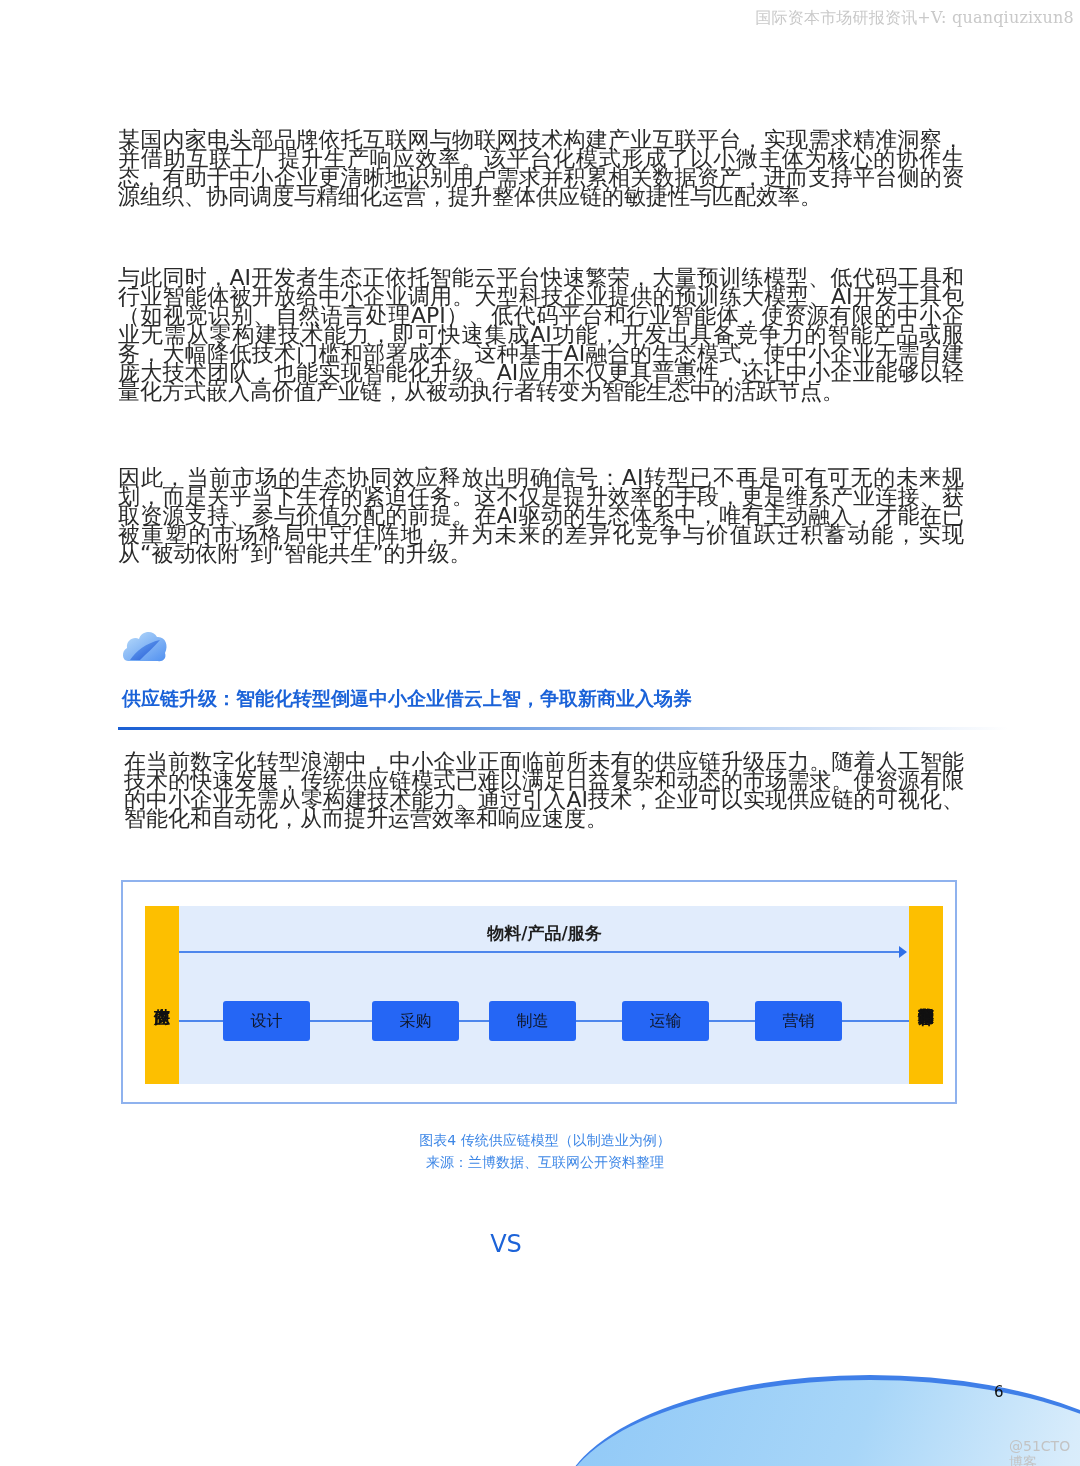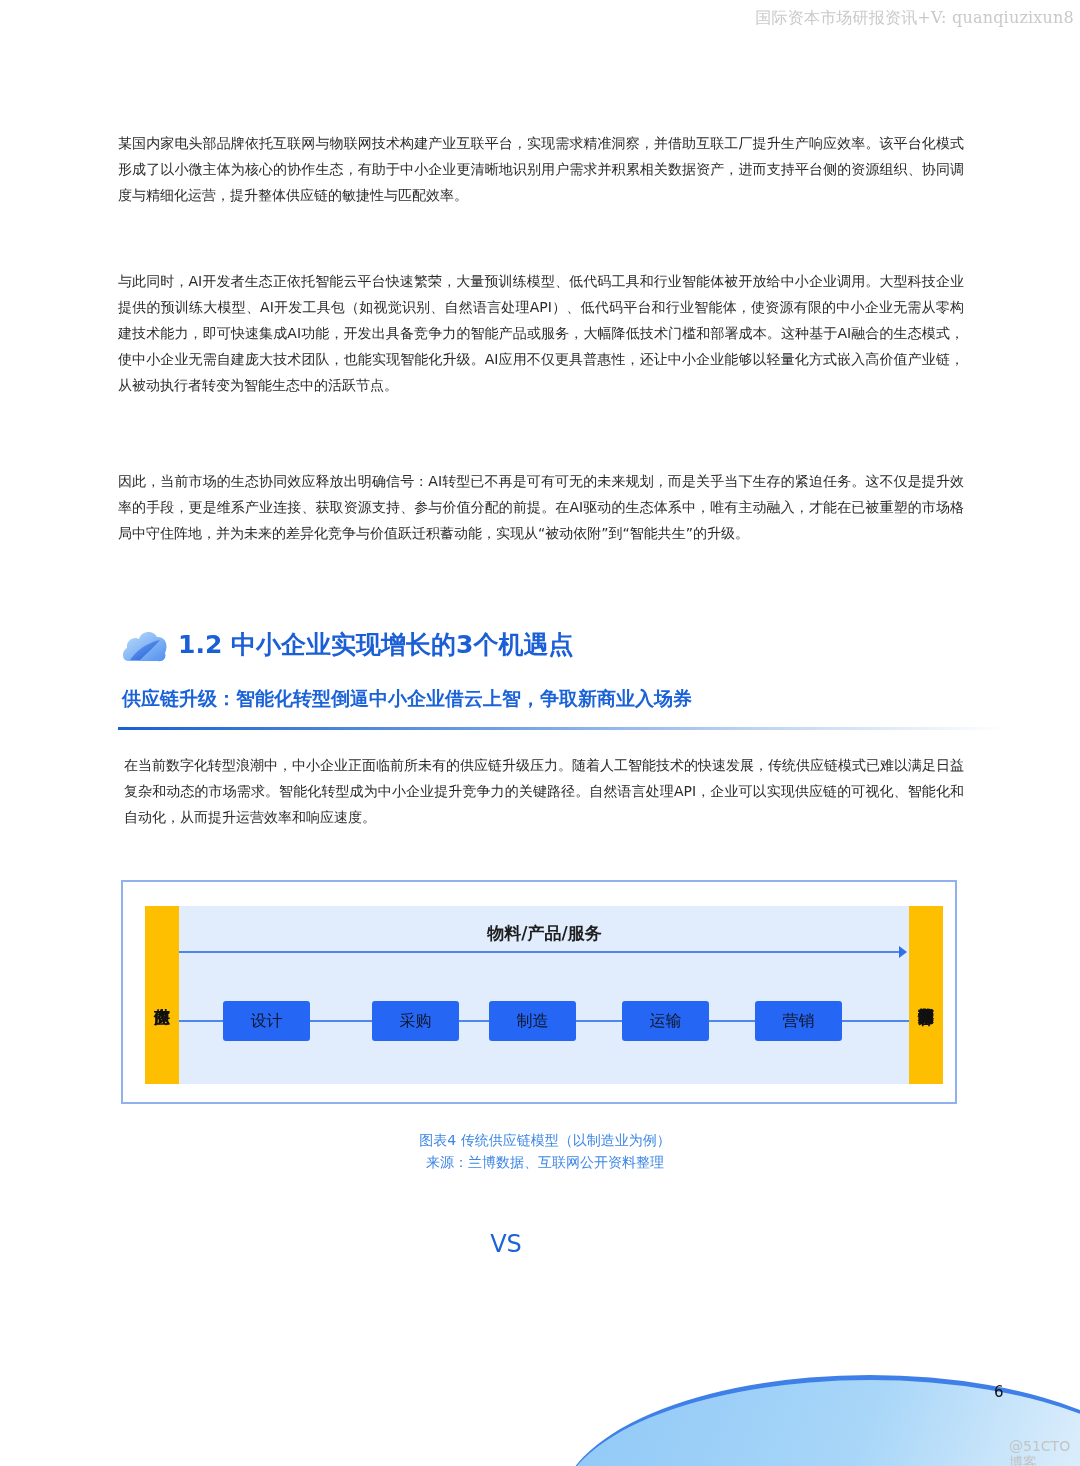--- a/index.html
+++ b/index.html
@@ -9,21 +9,21 @@
       font-family: "DejaVu Sans", "Liberation Sans", sans-serif;
       color: #222222;
     }
     .watermark-top {
       position: absolute; top: 8px; right: 6px;
       font-family: "DejaVu Serif", "Liberation Serif", serif;
       font-size: 16px; color: #c9c9c9; letter-spacing: 0.2px;
     }
     .para {
       position: absolute; left: 118px; width: 846px;
-      font-size: 14px; line-height: 26px; margin: 0; color: #2a2a2a;
+      font-size: 22px; line-height: 19px; margin: 0; color: #2a2a2a;
       text-align: justify;
     }
     #p1 { top: 130px; }
     #p2 { top: 268px; }
     #p3 { top: 468px; }
     .section-title {
       position: absolute; left: 120px; top: 622px; height: 44px;
       display: flex; align-items: center;
     }
     .cloud-icon { width: 50px; height: 42px; margin-right: 8px; }
@@ -126,27 +126,26 @@
         <stop offset="1" stop-color="#4f8ff0"></stop>
       </linearGradient>
       <linearGradient id="cg2" x1="0" y1="0" x2="1" y2="1">
         <stop offset="0" stop-color="#6aa8f5"></stop>
         <stop offset="1" stop-color="#1c4fd0"></stop>
       </linearGradient>
     </defs>
     <path d="M8 38 C2 38 1 28 7 25 C6 17 14 13 19 16 C21 8 33 6 37 14 C45 13 49 22 45 30 C47 36 42 39 38 38 Z" fill="url(#cg1)"></path>
     <path d="M10 37 C16 28 26 20 40 17 C34 24 26 31 20 37 Z" fill="url(#cg2)" opacity="0.9"></path>
   </svg>
-  <span class="section-title-text">1.2 中小企业实现增长的3个机遇点</span>
 </div>
 
 <div class="subtitle">供应链升级：智能化转型倒逼中小企业借云上智，争取新商业入场券</div>
 <div class="subtitle-rule"></div>
 
-<p class="para" id="p4">在当前数字化转型浪潮中，中小企业正面临前所未有的供应链升级压力。随着人工智能技术的快速发展，传统供应链模式已难以满足日益复杂和动态的市场需求。智能化转型成为中小企业提升竞争力的关键路径。自然语言处理API，企业可以实现供应链的可视化、智能化和自动化，从而提升运营效率和响应速度。</p>
+<p class="para" id="p4">在当前数字化转型浪潮中，中小企业正面临前所未有的供应链升级压力。随着人工智能技术的快速发展，传统供应链模式已难以满足日益复杂和动态的市场需求。使资源有限的中小企业无需从零构建技术能力。通过引入AI技术，企业可以实现供应链的可视化、智能化和自动化，从而提升运营效率和响应速度。</p>
 
 <div class="figure-frame"></div>
 <div class="diagram-bg"></div>
 
 <div class="side-bar" id="supplier-bar">
   <span class="vertical-text">供应商</span>
 </div>
 <div class="side-bar" id="customer-bar">
   <span class="vertical-text">客户和营销渠道</span>
 </div>

